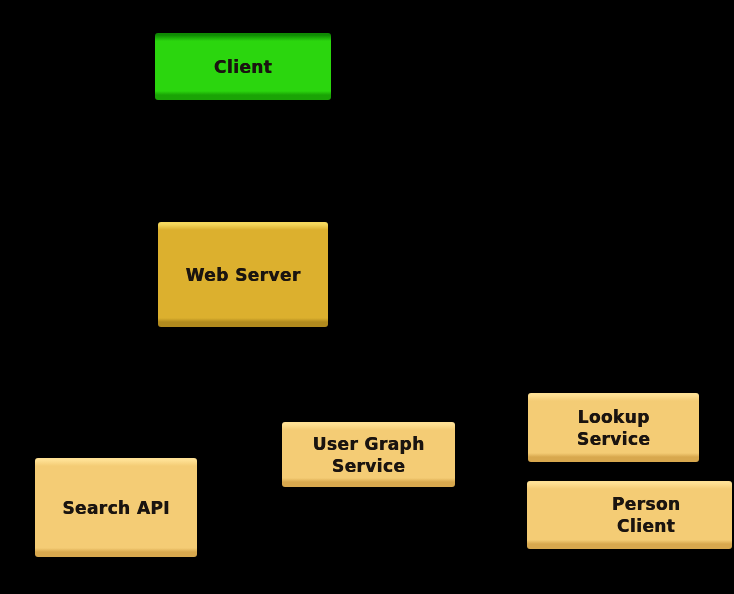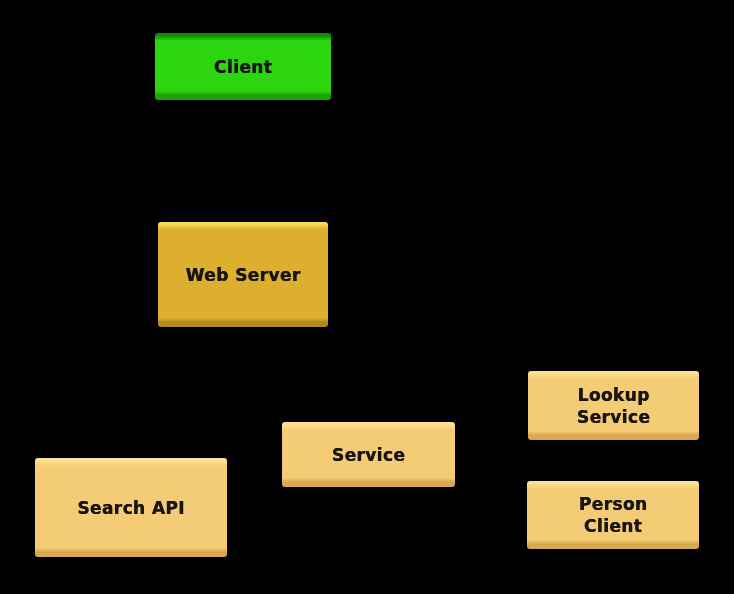--- a/index.html
+++ b/index.html
@@ -43,35 +43,36 @@
     <div class="node" style="left: 155px; top: 33px; width: 176px; height: 67px; background: linear-gradient(rgb(15, 138, 3) 0px, rgb(15, 138, 3) 2px, rgb(43, 214, 14) 8px, rgb(43, 214, 14) calc(100% - 9px), rgb(26, 163, 5) calc(100% - 5px), rgb(26, 163, 5) 100%);">
       <div class="node-label" style="color: rgb(26, 20, 16);">
         <div class="node-line">Client</div>
       </div>
     </div>
     <div class="node" style="left: 158px; top: 222px; width: 170px; height: 105px; background: linear-gradient(rgb(246, 217, 94) 0px, rgb(246, 217, 94) 2px, rgb(220, 176, 46) 8px, rgb(220, 176, 46) calc(100% - 9px), rgb(177, 138, 30) calc(100% - 5px), rgb(177, 138, 30) 100%);">
       <div class="node-label" style="color: rgb(26, 20, 16);">
         <div class="node-line">Web Server</div>
       </div>
     </div>
-    <div class="node" style="left: 35px; top: 458px; width: 192px; height: 99px; background: linear-gradient(rgb(255, 225, 149) 0px, rgb(255, 225, 149) 2px, rgb(244, 204, 117) 8px, rgb(244, 204, 117) calc(100% - 9px), rgb(216, 168, 78) calc(100% - 5px), rgb(216, 168, 78) 100%);">
+    <div class="node" style="left: 35px; top: 458px; width: 162px; height: 99px; background: linear-gradient(rgb(255, 225, 149) 0px, rgb(255, 225, 149) 2px, rgb(244, 204, 117) 8px, rgb(244, 204, 117) calc(100% - 9px), rgb(216, 168, 78) calc(100% - 5px), rgb(216, 168, 78) 100%);">
       <div class="node-label" style="color: rgb(26, 20, 16);">
         <div class="node-line">Search API</div>
       </div>
     </div>
     <div class="node" style="left: 282px; top: 422px; width: 173px; height: 65px; background: linear-gradient(rgb(255, 225, 149) 0px, rgb(255, 225, 149) 2px, rgb(244, 204, 117) 8px, rgb(244, 204, 117) calc(100% - 9px), rgb(216, 168, 78) calc(100% - 5px), rgb(216, 168, 78) 100%);">
       <div class="node-label" style="color: rgb(26, 20, 16);">
+        <div class="node-line">User Graph</div>
         <div class="node-line">Service</div>
       </div>
     </div>
-    <div class="node" style="left: 528px; top: 371px; width: 171px; height: 69px; background: linear-gradient(rgb(255, 225, 149) 0px, rgb(255, 225, 149) 2px, rgb(244, 204, 117) 8px, rgb(244, 204, 117) calc(100% - 9px), rgb(216, 168, 78) calc(100% - 5px), rgb(216, 168, 78) 100%);">
+    <div class="node" style="left: 528px; top: 393px; width: 171px; height: 69px; background: linear-gradient(rgb(255, 225, 149) 0px, rgb(255, 225, 149) 2px, rgb(244, 204, 117) 8px, rgb(244, 204, 117) calc(100% - 9px), rgb(216, 168, 78) calc(100% - 5px), rgb(216, 168, 78) 100%);">
       <div class="node-label" style="color: rgb(26, 20, 16);">
         <div class="node-line">Lookup</div>
         <div class="node-line">Service</div>
       </div>
     </div>
-    <div class="node" style="left: 527px; top: 481px; width: 172px; height: 68px; background: linear-gradient(rgb(255, 225, 149) 0px, rgb(255, 225, 149) 2px, rgb(244, 204, 117) 8px, rgb(244, 204, 117) calc(100% - 9px), rgb(216, 168, 78) calc(100% - 5px), rgb(216, 168, 78) 100%);">
+    <div class="node" style="left: 527px; top: 481px; width: 172px; height: 68px; background: linear-gradient(rgb(255, 225, 149) 0px, rgb(255, 225, 149) 2px, rgb(244, 204, 117) 8px, rgb(244, 204, 117) calc(100% - 9px), rgb(216, 168, 78) calc(100% - 5px), rgb(216, 168, 78) 100%); padding-left: 33px;">
       <div class="node-label" style="color: rgb(26, 20, 16);">
         <div class="node-line">Person</div>
         <div class="node-line">Client</div>
       </div>
     </div>
   </div>
 
 </body></html>

